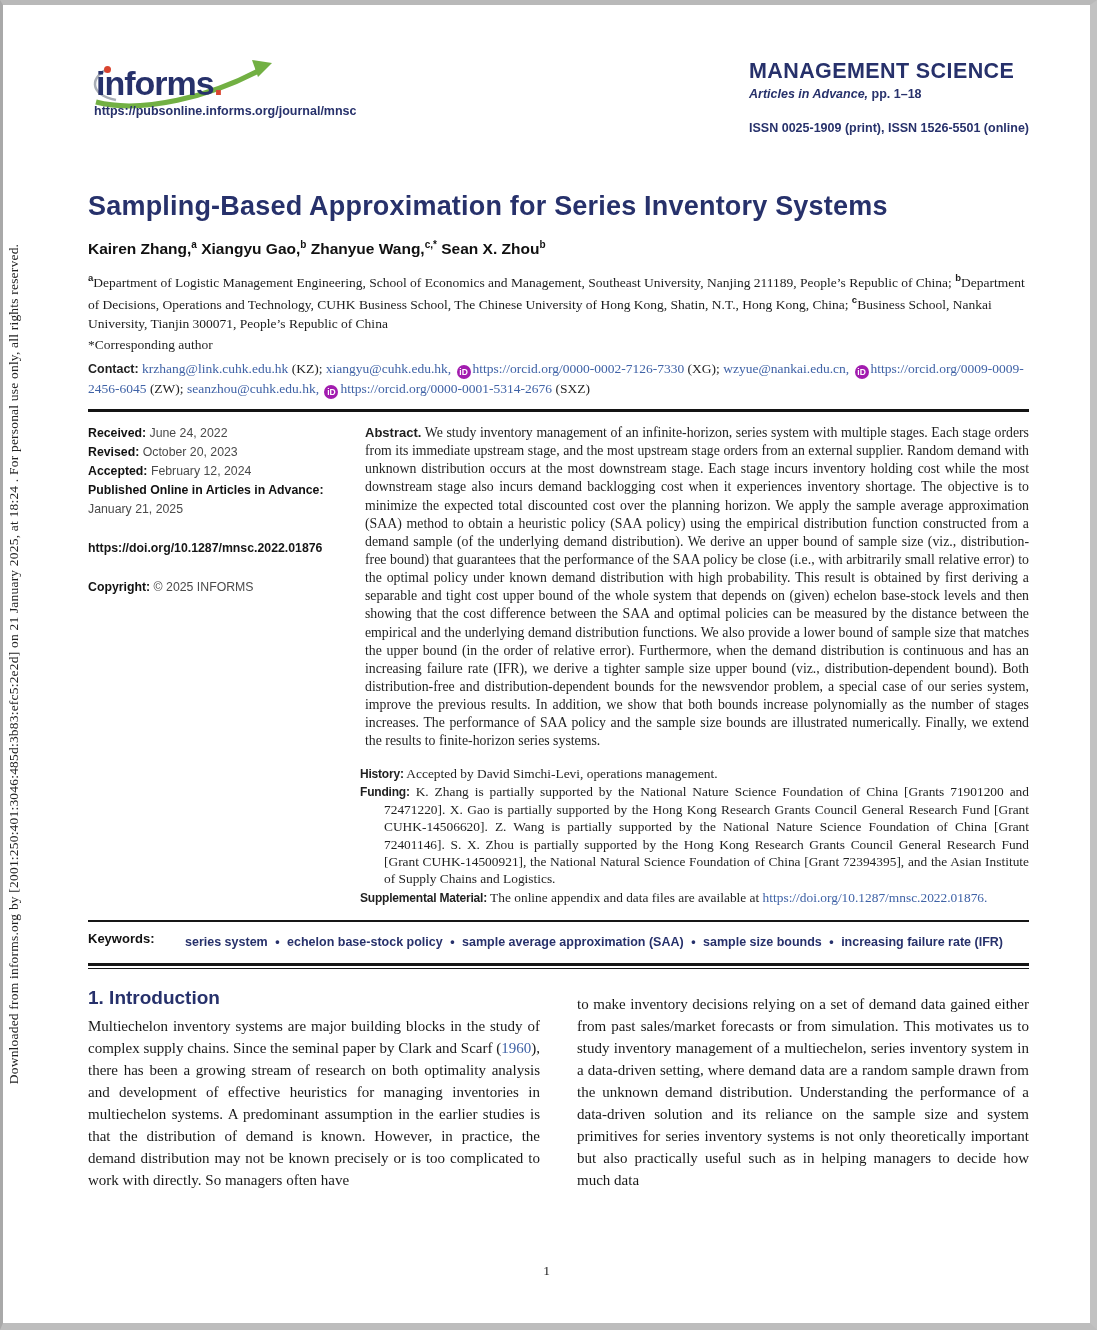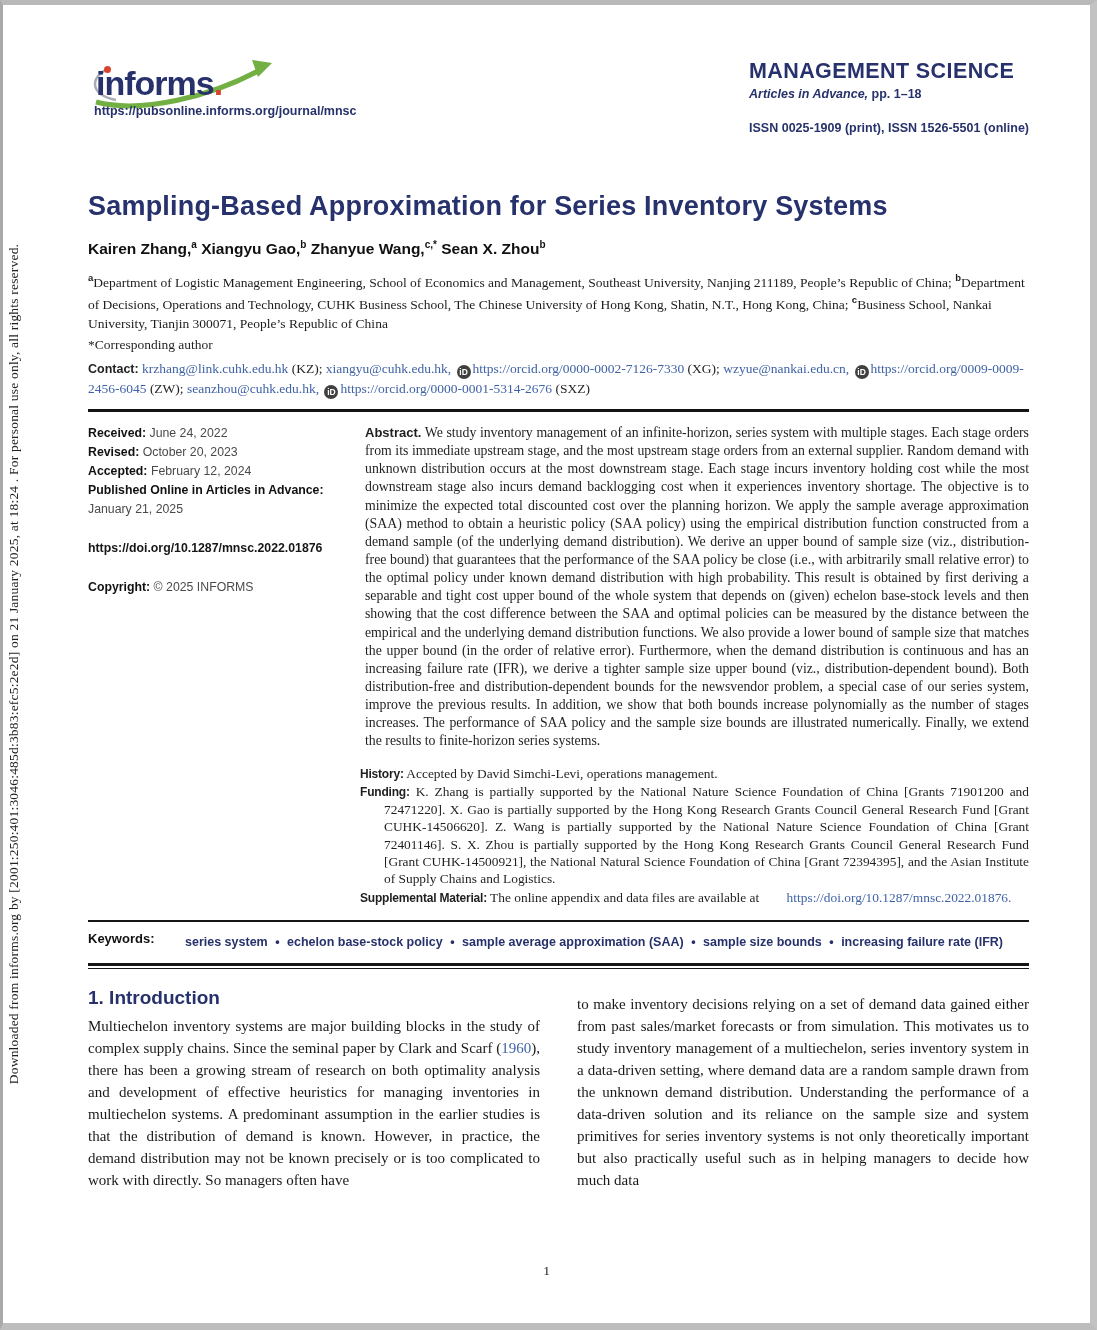--- a/index.html
+++ b/index.html
@@ -71,38 +71,38 @@
   .affiliations{
     margin:13px 0 0 0;font-size:13.5px;line-height:1.5;color:#1c1c1c;
   }
   .affiliations sup{font-family:"Liberation Sans",sans-serif;font-weight:bold;font-size:9.5px;}
   .corresponding{margin:2px 0 0 0;font-size:13.5px;}
   .contact{margin:6px 0 0 0;font-size:13.5px;line-height:1.5;}
   .contact .clabel{font-family:"Liberation Sans",sans-serif;font-weight:bold;font-size:12.5px;}
   a.lnk{color:var(--link);text-decoration:none;}
   .orcid{
     display:inline-block;width:14px;height:14px;border-radius:50%;
-    background:#404040;color:#fff;text-align:center;
+    background:#a21caf;color:#fff;text-align:center;
     font-family:"Liberation Sans",sans-serif;font-size:8.5px;font-weight:bold;
     line-height:14px;vertical-align:-2px;margin:0 2px;
   }
   .rule-thick{border:none;border-top:3px solid #141414;margin:10px 0 0 0;}
   
   .abs-row{display:flex;margin-top:12px;}
   .meta-col{width:258px;flex:0 0 258px;font-family:"Liberation Sans",sans-serif;font-size:12.3px;line-height:1.55;color:var(--metagray);}
   .meta-col b{color:#111;}
   .meta-doi{margin-top:20px;font-weight:bold;color:#161616;overflow-wrap:anywhere;}
   .meta-copy{margin-top:20px;}
   .abs-col{margin-left:19px;flex:1;}
   .abs-text{font-size:13.8px;line-height:1.315;text-align:justify;margin:0;}
   .abs-label{font-family:"Liberation Sans",sans-serif;font-weight:bold;font-size:13px;}
   .notes{margin-top:14px;font-size:13.4px;line-height:1.3;}
   .note{padding-left:19px;text-indent:-24px;text-align:justify;margin-top:1px;}
   .nlabel{font-family:"Liberation Sans",sans-serif;font-weight:bold;font-size:12px;letter-spacing:-.2px;}
-  .note a.lnk{overflow-wrap:anywhere;margin-left:24px;}
+  .note a.lnk{overflow-wrap:anywhere;}
   
   .kw-block{margin-top:14px;border-top:2px solid #161616;padding:9px 0 10px 0;}
   .kw-row{display:flex;font-family:"Liberation Sans",sans-serif;}
   .kw-label{font-weight:bold;font-size:13px;color:#111;width:97px;flex:0 0 97px;}
   .kw-items{font-weight:bold;font-size:12.5px;color:var(--navy);line-height:1.65;margin-top:1px;}
   .kwsep{margin:0 4px;}
   .kw-underline-a{height:2.5px;background:#161616;}
   .kw-underline-b{height:1px;background:#161616;margin-top:2.5px;}
   
   .intro{display:flex;gap:37px;margin-top:18px;}

